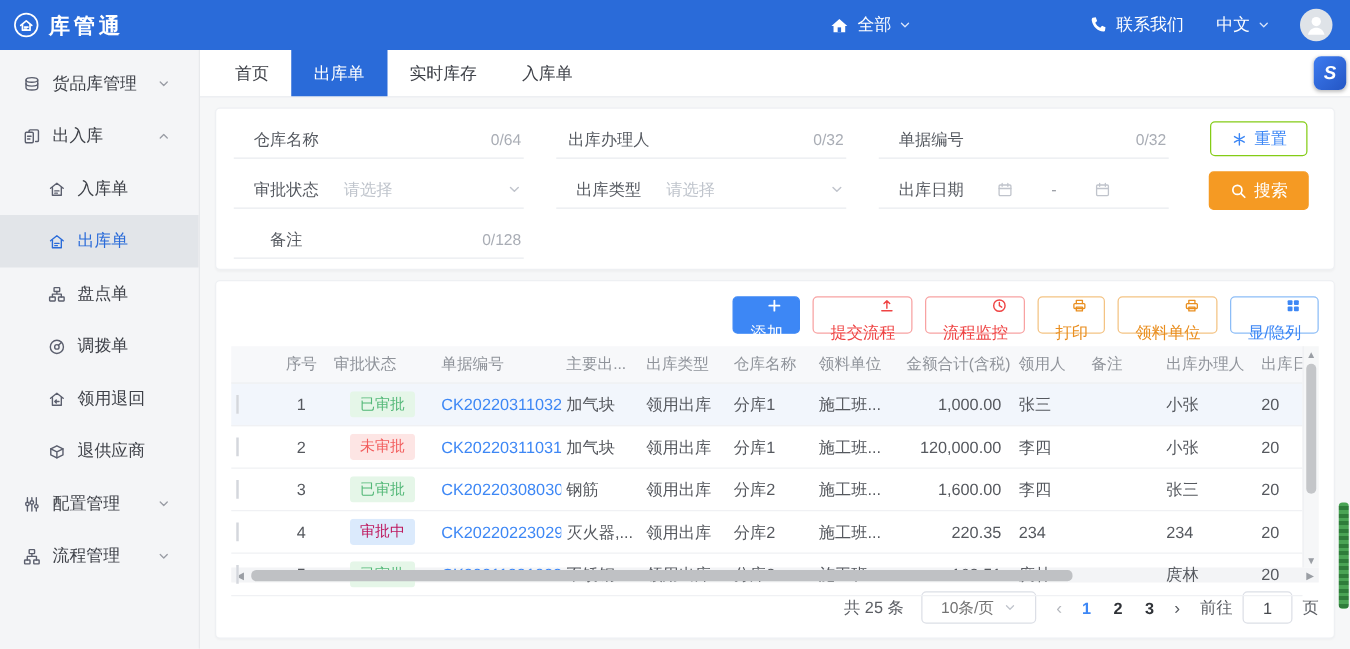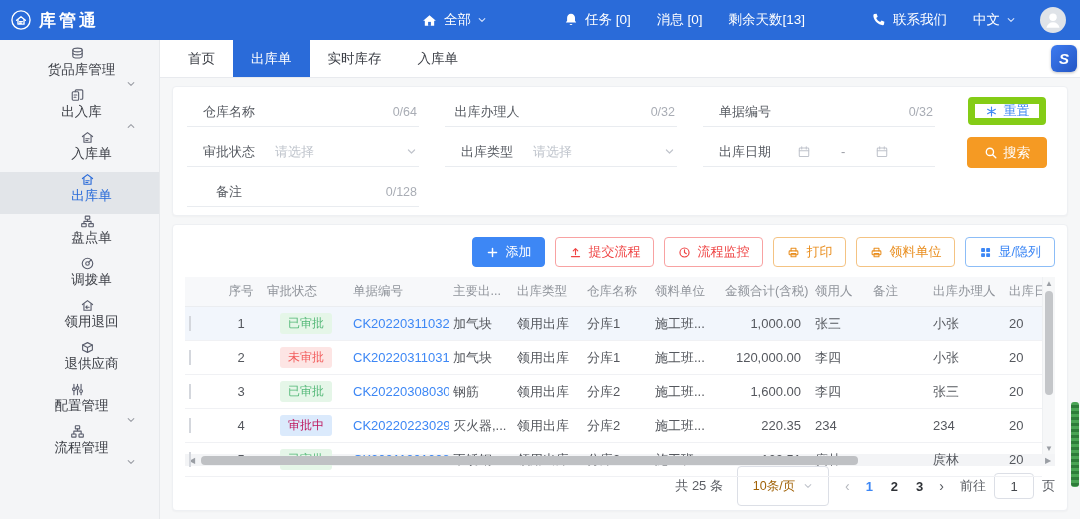--- a/index.html
+++ b/index.html
@@ -18,21 +18,21 @@
   .tb-right { margin-left:66px; }
   .chev { font-size:10px; color:#d8e4fb; }
   .avatar { width:26px; height:26px; border-radius:50%; background:#dfe3e8; display:flex; align-items:center; justify-content:center; margin-left:24px; font-size:22px; overflow:hidden; }
 
   
   .body { display:flex; height:479px; }
   .sidebar { width:160px; background:#f4f5f7; border-right:1px solid #e7e9ec; padding-top:6px; flex:none; overflow:hidden; }
   .main { flex:1; display:flex; flex-direction:column; min-width:0; position:relative; }
 
   
-  .snav-item { height:42px; display:flex; align-items:center; padding:0 14px 0 18px; cursor:pointer; color:#3e4148; font-size:13.5px; position:relative;flex-direction:column; }
+  .snav-item { height:42px; display:flex; align-items:center; padding:0 14px 0 18px; cursor:pointer; color:#3e4148; font-size:13.5px; position:relative; }
   .snav-item .icn { font-size:15px; color:#5b5f6e; margin-right:9px; }
   .snav-item .schev { margin-left:auto; font-size:10px; color:#9a9da5; }
   .snav-child { padding-left:38px; }
   .snav-child.active { background:#e2e5e9; color:#2a6bd9; }
   .snav-child.active .icn { color:#2a6bd9; }
 
   
   .tabbar { height:38px; background:#fff; border-bottom:1px solid #e8eaee; display:flex; align-items:stretch; padding-left:10px; position:relative; }
   .tab { display:flex; align-items:center; padding:0 18px; font-size:13.5px; color:#3e4148; cursor:pointer; }
   .tab.active { background:#2a6bd9; color:#fff; }
@@ -48,27 +48,27 @@
   .flabel { width:84px; text-align:center; color:#565a61; flex:none; }
   .fbody { flex:1; position:relative; height:100%; display:flex; align-items:center; }
   .counter { position:absolute; right:2px; color:#a9adb5; font-size:12.5px; }
   .placeholder { color:#bfc4cc; padding-left:4px; }
   .sel-chev { position:absolute; right:2px; color:#c0c4cc; font-size:11px; }
   .date-ins { display:flex; align-items:center; gap:30px; padding-left:10px; color:#c0c4cc; }
   .date-ins .icn { font-size:14px; }
   .dash { color:#9a9da5; }
   .form-btns { grid-column:4; grid-row:1 / span 2; display:flex; flex-direction:column; align-items:center; justify-content:center; gap:12px; }
   .btn { display:inline-flex; align-items:center; justify-content:center; gap:6px; border-radius:4px; cursor:pointer; white-space:nowrap; }
-  .btn-reset { width:78px; height:28px; background:#fff; border:7px solid #84cc16; color:#3d87f5; font-size:13px; }
+  .btn-reset { width:78px; height:28px; background:#fff; border:1px solid #84cc16; color:#3d87f5; font-size:13px; }
   .btn-search { width:80px; height:31px; background:#f59a23; border:1px solid #f59a23; color:#fff; font-size:13.5px; }
 
   
   .table-panel { flex:1; padding:8px 12px 4px; display:flex; flex-direction:column; min-height:0; }
   .toolbar { display:flex; justify-content:flex-end; gap:10px; margin:4px 0 10px; }
-  .tbtn { height:30px; padding:0 13px; font-size:13px; border-radius:4px; display:inline-flex; align-items:center; gap:6px; cursor:pointer; background:#fff; }
+  .tbtn { height:30px; padding:0 13px; font-size:13px; border-radius:4px; display:inline-flex; align-items:flex-end; gap:6px; cursor:pointer; background:#fff;flex-direction:column; }
   .tbtn .icn { font-size:13px; }
   .tbtn-add { background:#3d87f5; border:1px solid #3d87f5; color:#fff; }
   .tbtn-red { border:1px solid #f8a2a2; color:#ef4444; }
   .tbtn-orange { border:1px solid #f4c383; color:#e98e1f; }
   .tbtn-blue { border:1px solid #8cbdf7; color:#3d87f5; }
 
   .tablewrap { position:relative; flex:1; min-height:0; display:flex; }
   .tgrid { flex:1; min-width:0; }
   .trow { display:grid; grid-template-columns:34px 44px 86px 100px 64px 70px 68px 70px 90px 58px 60px 76px 40px; align-items:center; height:34px; border-bottom:1px solid #f0f1f4; font-size:13px; color:#55585e; }
   .trow.head { height:30px; background:#f7f8fa; border-bottom:1px solid #ebedf0; color:#8f939a; font-size:12.5px; }
@@ -88,21 +88,21 @@
   .varrow { height:12px; display:flex; align-items:center; justify-content:center; color:#9a9ea4; font-size:8px; cursor:pointer; }
   .vtrack { flex:1; width:100%; position:relative; }
   .vthumb { position:absolute; top:2px; left:2px; right:2px; height:104px; background:#c4c6c9; border-radius:4px; cursor:pointer; }
   .hscroll { height:12px; margin-top:0; background:#f3f4f6; display:flex; align-items:center; }
   .harrow { width:14px; text-align:center; color:#9a9ea4; font-size:8px; cursor:pointer; }
   .htrack { flex:1; position:relative; height:100%; }
   .hthumb { position:absolute; left:2px; top:1.5px; bottom:1.5px; width:78%; background:#bfc1c4; border-radius:4px; cursor:pointer; }
 
   
   .pagination { display:flex; justify-content:flex-end; align-items:center; gap:14px; height:40px; color:#5b5e64; font-size:13px; }
-  .psel { width:92px; height:40px; border:1px solid #dcdfe6; border-radius:4px; display:flex; align-items:center; justify-content:center; gap:8px; color:#a16207; font-size:12.5px; cursor:pointer; }
+  .psel { width:92px; height:26px; border:1px solid #dcdfe6; border-radius:4px; display:flex; align-items:center; justify-content:center; gap:8px; color:#737373; font-size:12.5px; cursor:pointer; }
   .psel .chev { color:#c0c4cc; }
   .parrow { color:#b4b7bd; font-size:14px; cursor:pointer; padding:0 2px; }
   .parrow.next { color:#55585e; }
   .pages { display:flex; gap:18px; font-weight:bold; color:#2f3237; }
   .pg { cursor:pointer; }
   .pg.active { color:#3d87f5; }
   .goto { display:flex; align-items:center; gap:8px; }
   .goto input { width:40px; height:26px; border:1px solid #dcdfe6; border-radius:4px; text-align:center; font-size:13px; color:#45484d; outline:none; }
 
   
@@ -132,37 +132,20 @@
             <path d="M2 8.2 8 3l6 5.2h-1.6V13h-8.8V8.2H2z" fill="currentColor"></path>
             <rect x="6.7" y="9.3" width="2.6" height="3.7" fill="#2a6bd9"></rect>
           </svg>
         </span>
       <span>全部</span>
       <span class="icn chev">
           <svg viewBox="0 0 16 16" fill="none" stroke="currentColor" stroke-width="1.7" stroke-linecap="round" stroke-linejoin="round">
             <path d="M3.5 5.8 8 10.2l4.5-4.4"></path>
           </svg>
         </span>
-    </div>
-    <div class="tb-group">
-      <div class="tb-item">
-        <span class="icn" style="font-size:16px">
-            <svg viewBox="0 0 16 16">
-              <path d="M8 1.8c-2.3 0-3.9 1.7-3.9 4v2.9L2.8 10.6h10.4L12 8.7V5.8c0-2.3-1.7-4-4-4z" fill="currentColor"></path>
-              <path d="M6.5 12a1.6 1.6 0 0 0 3 0z" fill="currentColor"></path>
-            </svg>
-          </span>
-        <span>任务 [0]</span>
-      </div>
-      <div class="tb-item">
-        <span>消息 [0]</span>
-      </div>
-      <div class="tb-item">
-        <span>剩余天数[13]</span>
-      </div>
     </div>
     <div class="tb-group tb-right">
       <div class="tb-item">
         <span class="icn" style="font-size:16px">
             <svg viewBox="0 0 16 16">
               <path d="M3.2 2.1 5.6 1.8l1.1 2.9-1.5 1.4c.8 1.8 2.2 3.2 4 4l1.4-1.5 2.8 1.2-.4 2.5c-.1.6-.7 1-1.3.9C7 12.8 3.1 8.9 2.4 4.3c-.1-1 .2-2.1.8-2.2z" fill="currentColor"></path>
             </svg>
           </span>
         <span>联系我们</span>
       </div>

